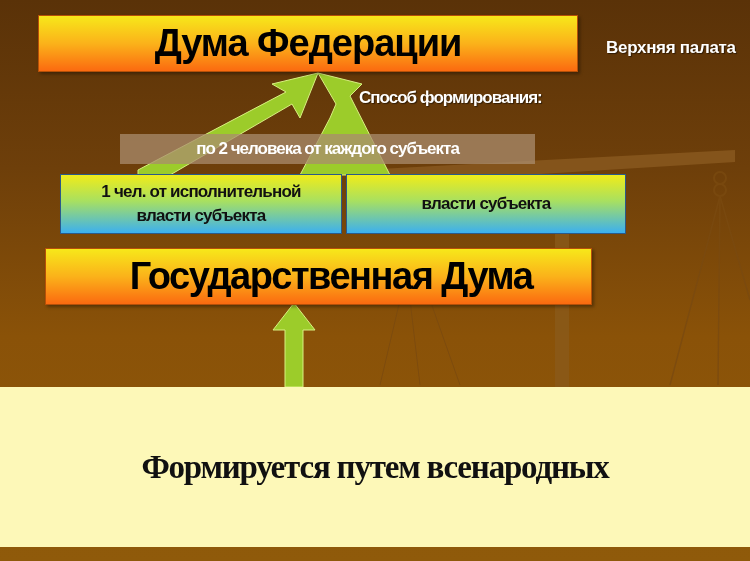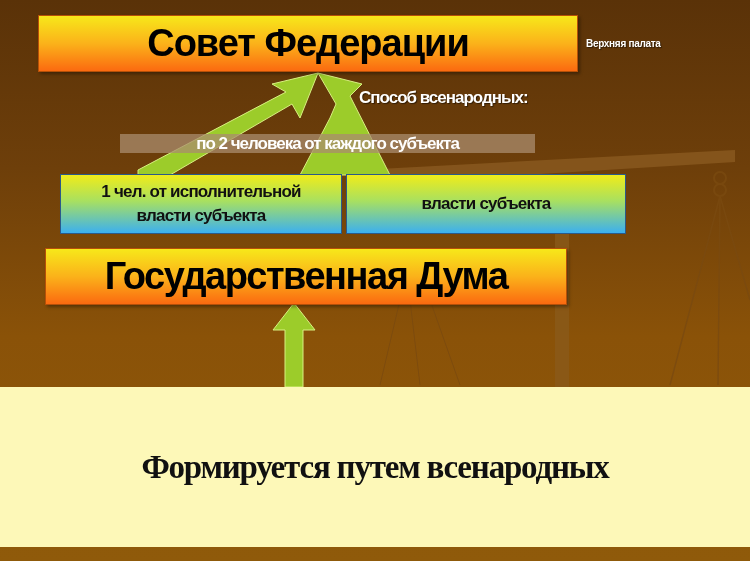--- a/index.html
+++ b/index.html
@@ -11,26 +11,26 @@
     .scale { position: absolute; left: 0; top: 0; width: 750px; height: 561px; }
     .box-orange {
       position: absolute;
       background: linear-gradient(180deg, #f7e81a 0%, #fbb21a 50%, #fb6a10 100%);
       border: 1px solid #b65008;
       display: flex; align-items: center; justify-content: center;
       font-weight: bold; color: #000;
       box-shadow: 2px 2px 3px rgba(0,0,0,0.35);
     }
     #sovet { left: 38px; top: 15px; width: 538px; height: 55px; font-size: 38px; letter-spacing: -1px; }
-    #duma { left: 45px; top: 248px; width: 520px; height: 55px; font-size: 38px; letter-spacing: -1.5px; }
+    #duma { left: 45px; top: 248px; width: 520px; height: 55px; font-size: 38px; letter-spacing: -1.5px; padding-left: 25px; }
     .label-white { position: absolute; color: #fff; font-weight: bold; text-shadow: 1px 1px 1px rgba(0,0,0,0.5); }
-    #upper { left: 586px; top: 38px; font-size: 10px; letter-spacing: -0.3px; }
+    #upper { left: 606px; top: 38px; font-size: 17px; letter-spacing: -0.3px; }
     #method { left: 359px; top: 88px; font-size: 17px; letter-spacing: -1px; }
     #per-subject {
-      position: absolute; left: 120px; top: 134px; width: 415px; height: 19px;
+      position: absolute; left: 120px; top: 134px; width: 415px; height: 30px;
       background: rgba(170,140,110,0.75);
       color: #fff; font-weight: bold; font-size: 17px; letter-spacing: -1px;
       display: flex; align-items: center; justify-content: center;
     }
     .box-blue {
       position: absolute; top: 174px; height: 58px;
       background: linear-gradient(180deg, #f0ec1a 0%, #a8e060 45%, #3cb0f0 100%);
       border: 1px solid #2a5a8a;
       font-weight: bold; color: #111; font-size: 17px; letter-spacing: -0.8px;
       display: flex; flex-direction: column; align-items: center; justify-content: center;
@@ -67,26 +67,26 @@
 
 <svg width="750" height="561" viewBox="0 0 750 561">
   <g fill="#9ccc2a" stroke="#d8f080" stroke-width="1">
     <polygon points="138,175 170,175 292,104 300,118 318,73 272,84 286,92 138,170"></polygon>
     <polygon points="330,175 300,175 330,118 336,104 318,73 362,84 350,96 390,175"></polygon>
     <polygon points="285,387 303,387 303,330 315,330 294,303 273,330 285,330"></polygon>
   </g>
 </svg>
 
 <div id="sovet" class="box-orange">
-  <span>Совет Федерации</span>
+  <span>Дума Федерации</span>
 </div>
 
 <div id="upper" class="label-white">Верхняя палата</div>
 
-<div id="method" class="label-white">Способ всенародных:</div>
+<div id="method" class="label-white">Способ формирования:</div>
 
 <div id="per-subject">
   <span>по 2 человека от каждого субъекта</span>
 </div>
 
 <div id="exec" class="box-blue">
   <span>1 чел. от исполнительной</span>
   <span>власти субъекта</span>
 </div>
 

